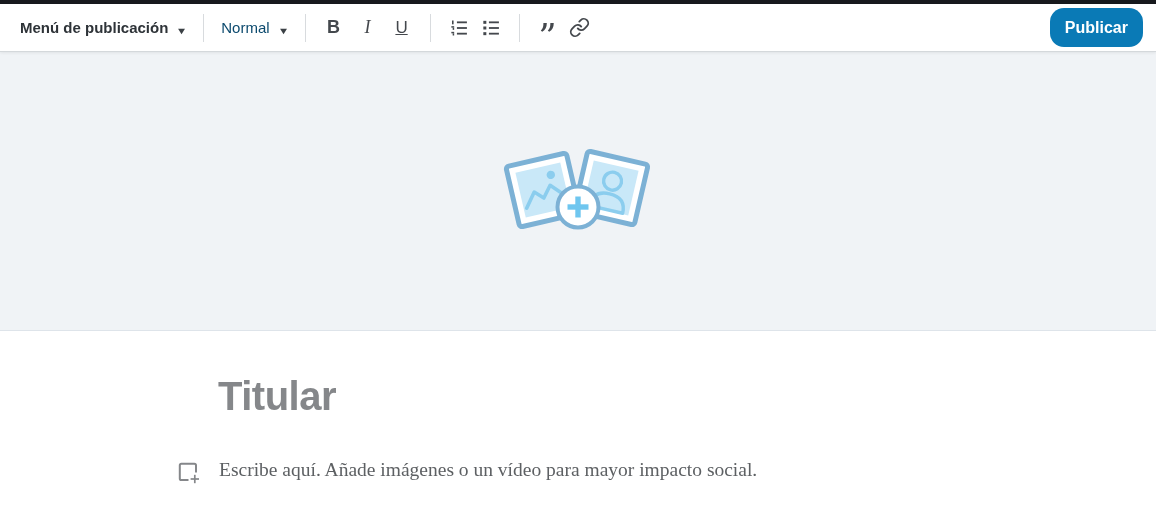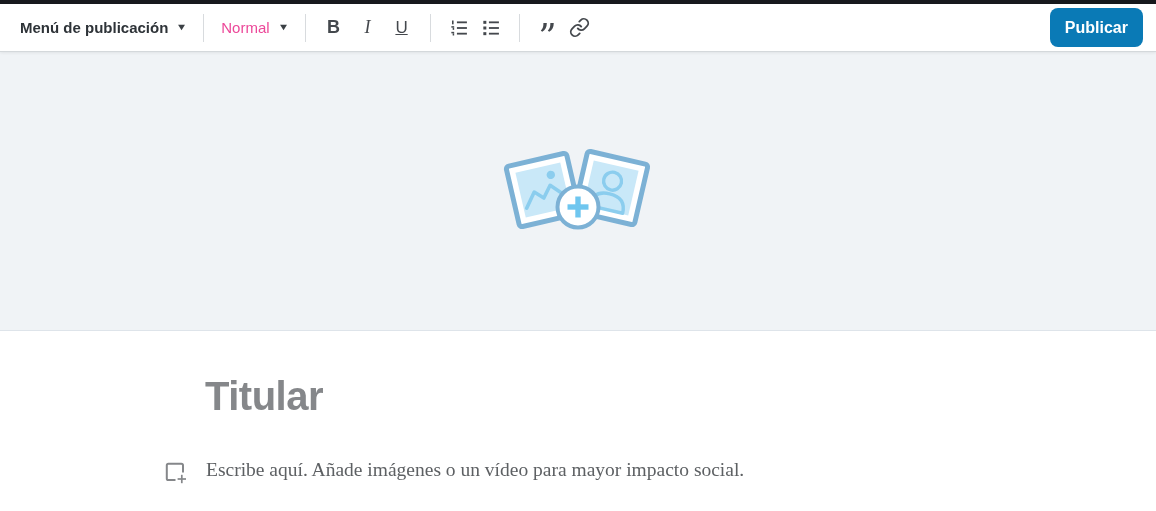--- a/index.html
+++ b/index.html
@@ -17,26 +17,26 @@
     display: flex;
     align-items: center;
     padding: 0 13px 0 20px;
     border-bottom: 1px solid #d4d8db;
     box-shadow: 0 1px 3px rgba(0,0,0,.07);
     position: relative;
     z-index: 2;
   }
   .tb-sep { width: 1px; height: 28px; background: #d8dbde; margin: 0 17px; }
   .dropdown {
-    display: flex; align-items: center; gap: 9px;
+    display: flex; align-items: flex-end; gap: 9px;
     cursor: pointer; background: none; border: none;
     font-family: "Liberation Sans", sans-serif;
   }
   .dropdown .dd-label { font-size: 15px; color: #2e3338; font-weight: 600; }
-  .dropdown.muted .dd-label { color: #ec4899; font-weight: 400; }
+  .dropdown.muted .dd-label { color: #0c4a6e; font-weight: 400; }
   .chevron { font-size: 9px; color: #3b4045; line-height: 1; transform: scaleX(1.3); }
 
   .fmt-btn {
     background: none; border: none; cursor: pointer;
     color: #44484d; display: flex; align-items: center; justify-content: center;
     width: 22px; height: 28px; padding: 0;
   }
   .fmt-bold   { font-family: "Liberation Sans", sans-serif; font-weight: 700; font-size: 18px; }
   .fmt-italic { font-family: "Liberation Serif", serif; font-style: italic; font-size: 18px; }
   .fmt-under  { font-family: "Liberation Sans", sans-serif; font-size: 17px; text-decoration: underline; }
@@ -50,42 +50,42 @@
     position: relative; top: 9px;
     color: #44484d;
   }
 
   .spacer { flex: 1; }
 
   .publish-btn {
     background: #0a7ab6;
     color: #ffffff;
     border: none;
-    border-radius: 8px;
+    border-radius: 14px;
     font-family: "Liberation Sans", sans-serif;
     font-weight: 700;
     font-size: 16px;
     padding: 6px 15px;
     height: 39px;
     cursor: pointer;
   }
 
   
   .cover-area {
     height: 279px;
     background: #f0f3f6;
     border-bottom: 1px solid #dee4ea;
     display: flex;
     align-items: center;
     justify-content: center;
     cursor: pointer;
   }
 
   
-  .editor-content { padding: 42px 0 0 162px; background: #fff; }
+  .editor-content { padding: 42px 0 0 162px; background: #fff; margin-left: 13px; }
   .title-input {
     margin-left: 43px;
     font-family: "Liberation Sans", sans-serif;
     font-size: 40px;
     font-weight: 600;
     color: #85878a;
     line-height: 1.15;
     letter-spacing: -0.5px;
     cursor: text;
   }

